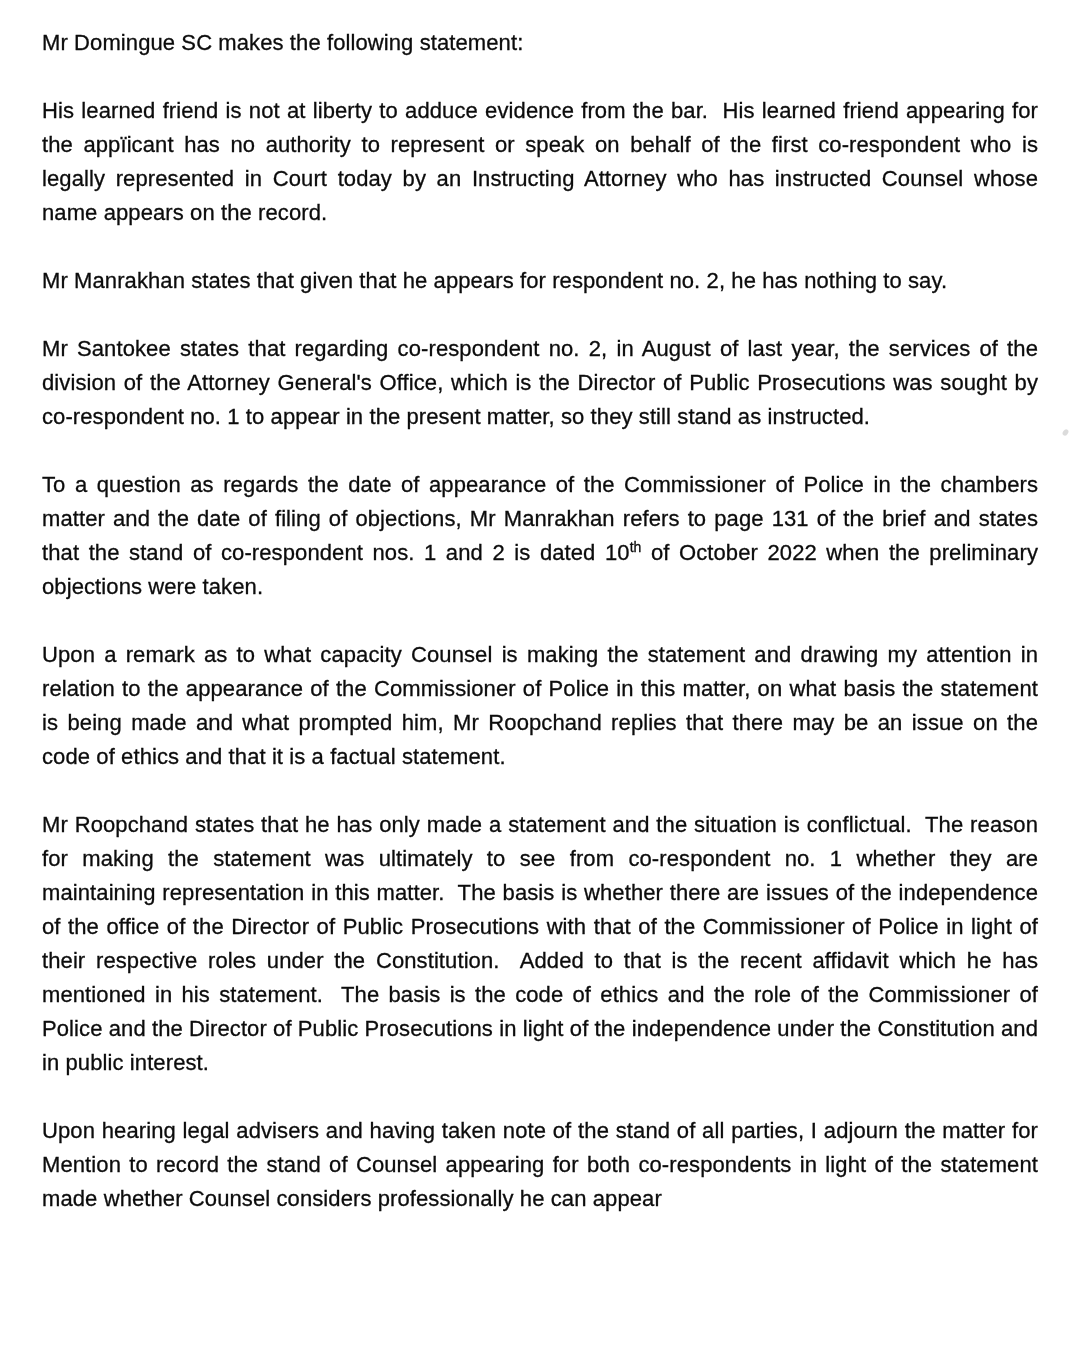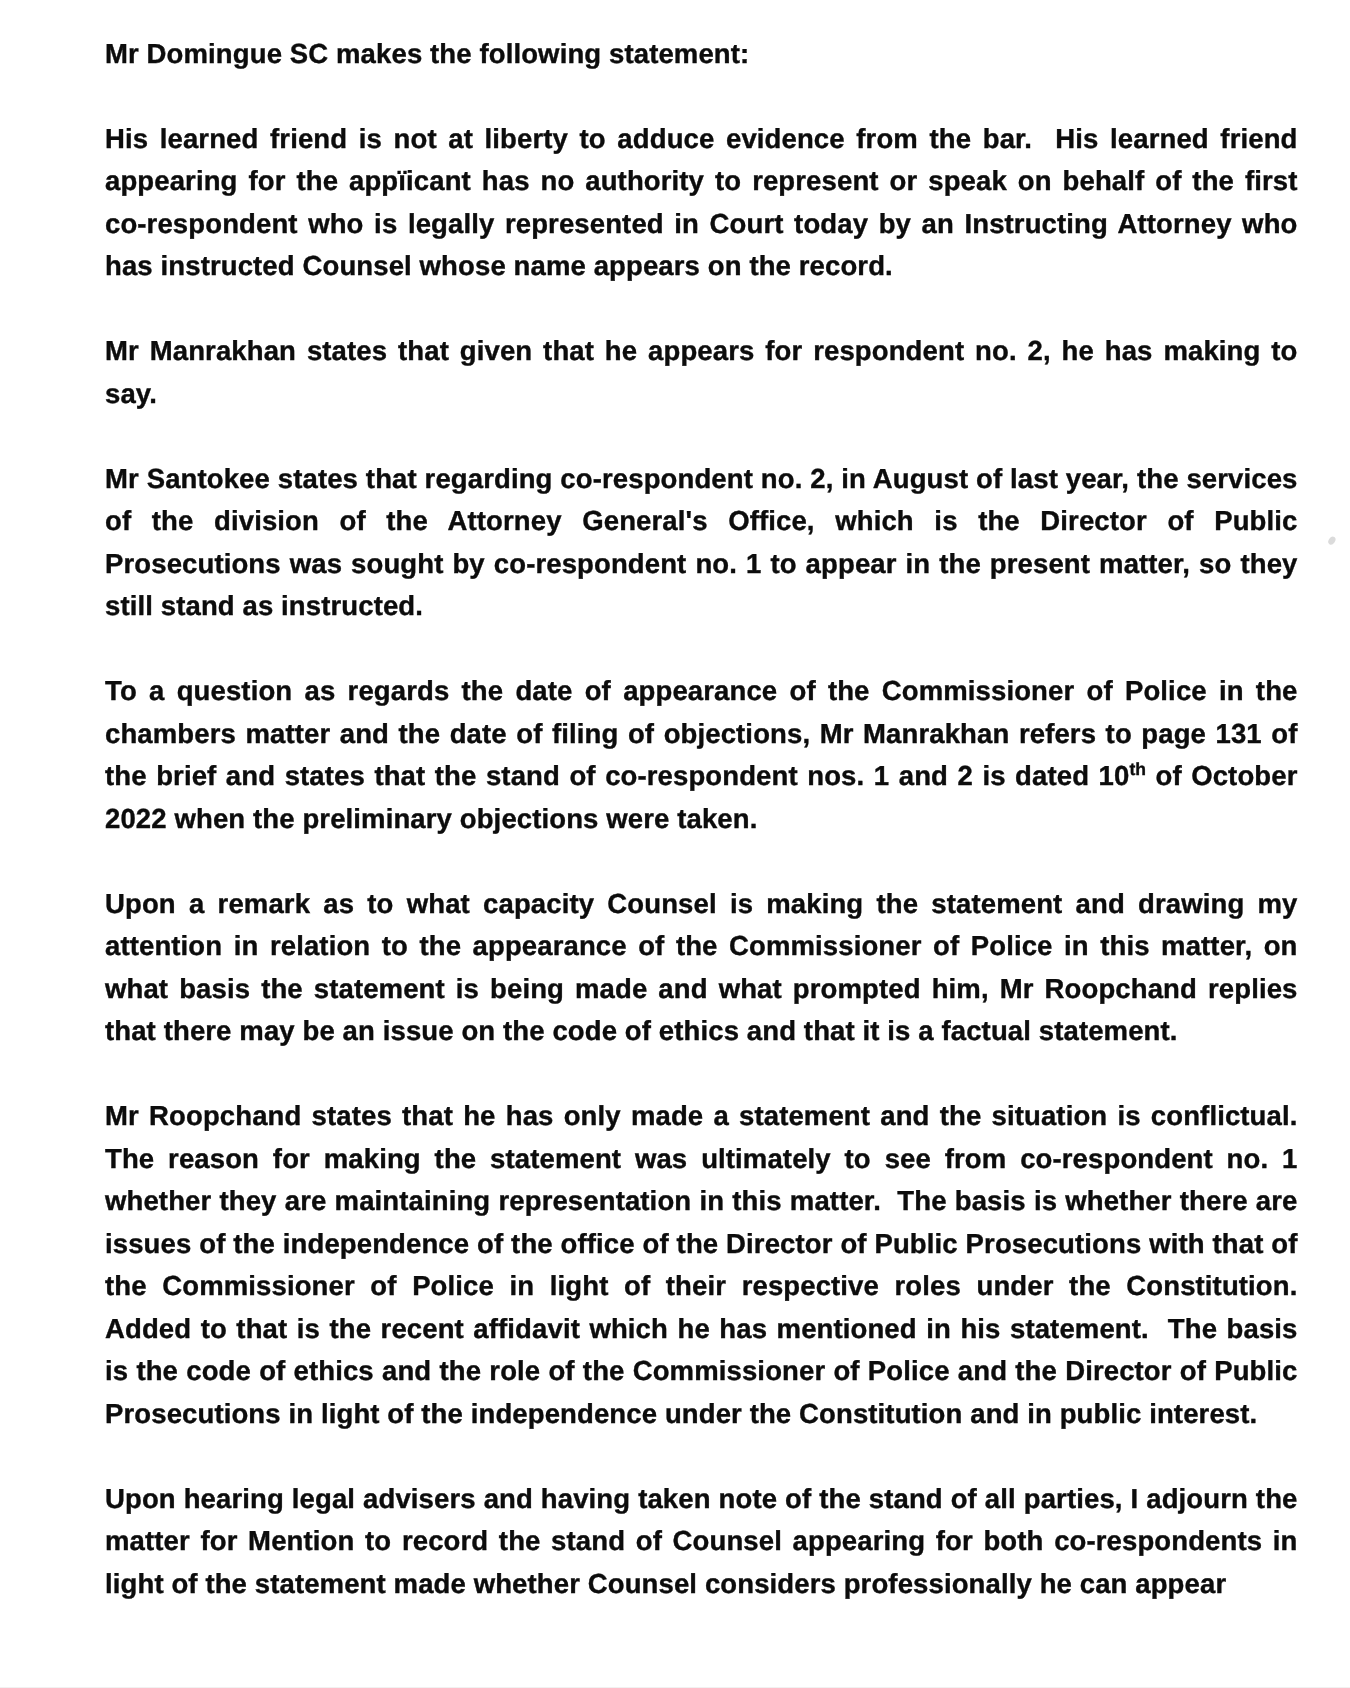--- a/index.html
+++ b/index.html
@@ -11,30 +11,29 @@
     position: relative;
     width: 1080px;
     height: 1350px;
     margin: 0 auto;
     background: var(--page-bg, #ffffff);
     overflow: hidden;
     box-sizing: border-box;
   }
   .doc {
     box-sizing: border-box;
-    padding: 26px 42px 0 84px;
+    padding: 26px 42px 0 42px;
     font-family: "Liberation Sans", "DejaVu Sans", sans-serif;
     font-size: 22px;
     line-height: 34px;
     color: var(--ink, #0c0c0c);
     text-align: justify;
     text-justify: inter-word;
     -webkit-text-stroke: 0.3px currentColor;
     letter-spacing: 0.1px;
-    font-weight: bold;
   }
   .para {
     margin: 0 0 34px 0;
     white-space: pre-wrap;
   }
   .para sup {
     font-size: 14px;
     line-height: 0;
     vertical-align: super;
     letter-spacing: 0;
@@ -50,21 +49,21 @@
     transform: rotate(35deg);
   }
 </style>
 </head>
 <body>
 
 <div class="page">
   <main class="doc">
       <p class="para"><span>Mr Domingue SC makes the following statement:</span></p>
       <p class="para"><span>His learned friend is not at liberty to adduce evidence from the bar.  His learned friend appearing for the appïicant has no authority to represent or speak on behalf of the first co-respondent who is legally represented in Court today by an Instructing Attorney who has instructed Counsel whose name appears on the record.</span></p>
-      <p class="para"><span>Mr Manrakhan states that given that he appears for respondent no. 2, he has making to say.</span></p>
+      <p class="para"><span>Mr Manrakhan states that given that he appears for respondent no. 2, he has nothing to say.</span></p>
       <p class="para"><span>Mr Santokee states that regarding co-respondent no. 2, in August of last year, the services of the division of the Attorney General's Office, which is the Director of Public Prosecutions was sought by co-respondent no. 1 to appear in the present matter, so they still stand as instructed.</span></p>
       <p class="para"><span>To a question as regards the date of appearance of the Commissioner of Police in the chambers matter and the date of filing of objections, Mr Manrakhan refers to page 131 of the brief and states that the stand of co-respondent nos. 1 and 2 is dated 10</span><sup>th</sup><span> of October 2022 when the preliminary objections were taken.</span></p>
       <p class="para"><span>Upon a remark as to what capacity Counsel is making the statement and drawing my attention in relation to the appearance of the Commissioner of Police in this matter, on what basis the statement is being made and what prompted him, Mr Roopchand replies that there may be an issue on the code of ethics and that it is a factual statement.</span></p>
       <p class="para"><span>Mr Roopchand states that he has only made a statement and the situation is conflictual.  The reason for making the statement was ultimately to see from co-respondent no. 1 whether they are maintaining representation in this matter.  The basis is whether there are issues of the independence of the office of the Director of Public Prosecutions with that of the Commissioner of Police in light of their respective roles under the Constitution.  Added to that is the recent affidavit which he has mentioned in his statement.  The basis is the code of ethics and the role of the Commissioner of Police and the Director of Public Prosecutions in light of the independence under the Constitution and in public interest.</span></p>
       <p class="para"><span>Upon hearing legal advisers and having taken note of the stand of all parties, I adjourn the matter for Mention to record the stand of Counsel appearing for both co-respondents in light of the statement made whether Counsel considers professionally he can appear</span></p>
     </main>
   <div class="artifact"></div>
 </div>
 
 </body></html>

